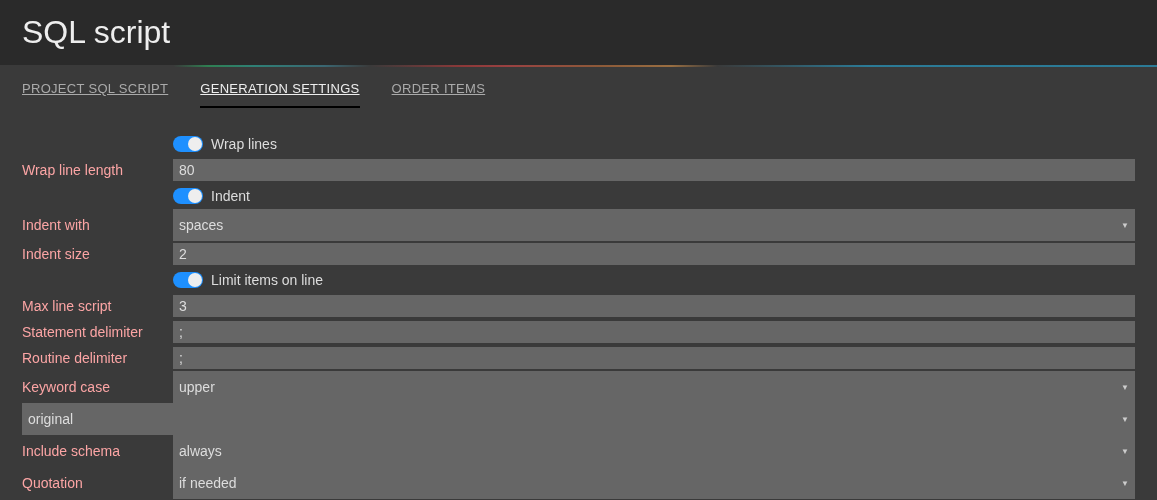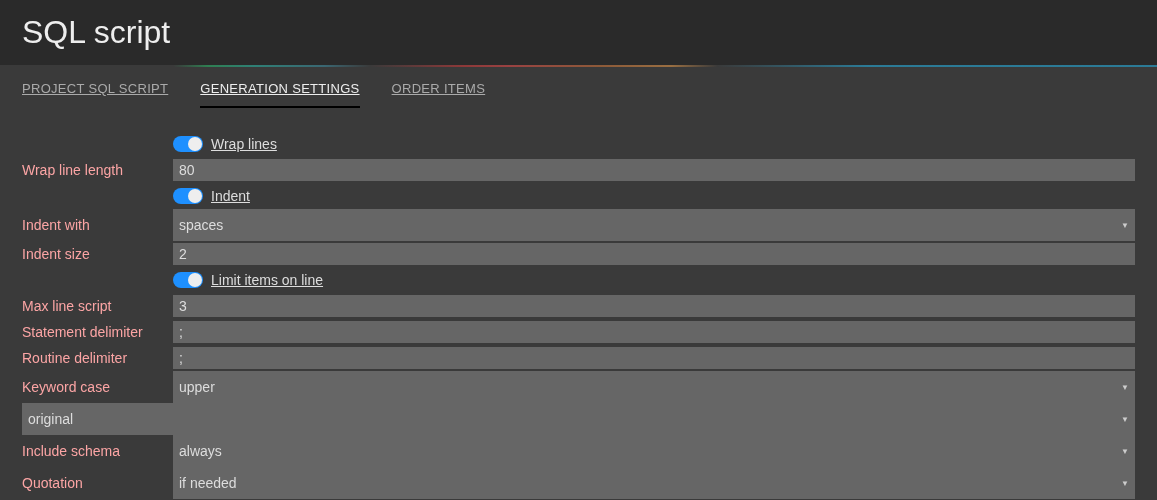--- a/index.html
+++ b/index.html
@@ -107,21 +107,20 @@
       pointer-events: none;
       color: #cccccc;
       font-size: 8px;
     }
     .toggle-row {
       display: flex;
       align-items: center;
       gap: 8px;
       padding-left: 0;
       height: 26px;
-      text-decoration: underline;
     }
     .toggle {
       position: relative;
       width: 30px;
       height: 16px;
       background: #1e90ff;
       border-radius: 8px;
       cursor: pointer;
       flex-shrink: 0;
     }

